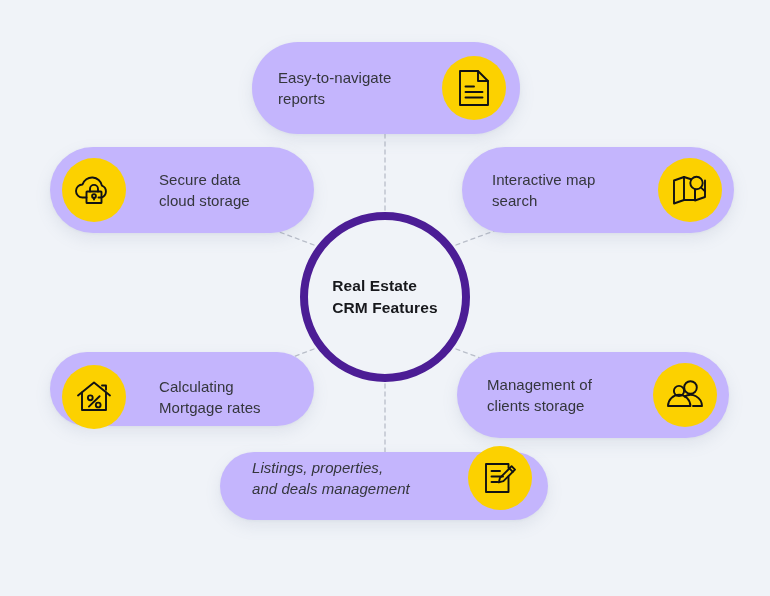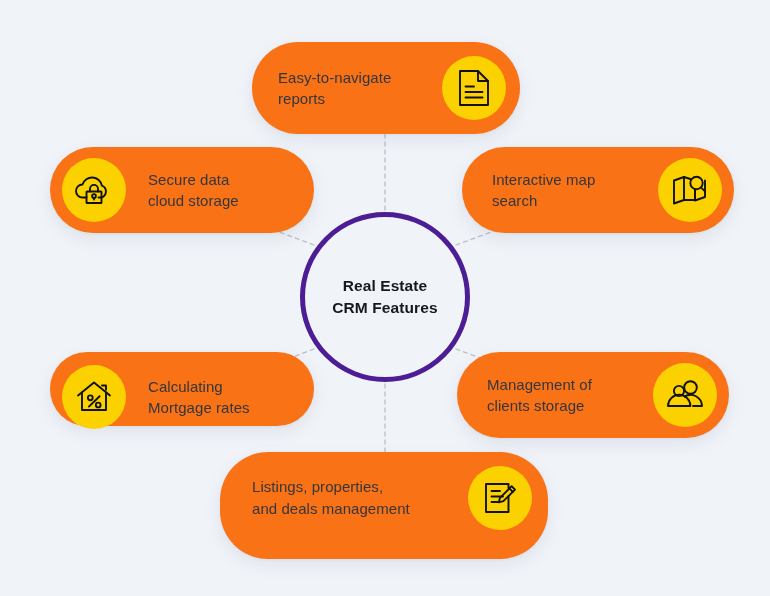--- a/index.html
+++ b/index.html
@@ -31,50 +31,49 @@
   }
 
   
   .hub {
     position: absolute;
     left: 300px;
     top: 212px;
     width: 170px;
     height: 170px;
     border-radius: 50%;
-    border: 5px solid #4c1d95;
+    border: 8px solid #4c1d95;
     background: transparent;
     box-sizing: border-box;
     display: flex;
     align-items: center;
     justify-content: center;
-    text-align: center;
   }
   .hub-label {
     font-size: 15.5px;
     font-weight: bold;
     color: #17181c;
     line-height: 1.42;
     letter-spacing: 0.1px;
     white-space: pre-line;
   }
 
   
   .pill {
     position: absolute;
-    background: #f97316;
+    background: #c4b5fd;
     border-radius: 48px;
     box-shadow: 0 6px 16px rgba(110, 125, 155, 0.13),
                 0 1px 3px rgba(110, 125, 155, 0.07);
     display: flex;
     align-items: center;
     box-sizing: border-box;
   }
   .pill.icon-right { flex-direction: row; justify-content: space-between; }
-  .pill.icon-left  { flex-direction: row; justify-content: flex-start; }
+  .pill.icon-left  { flex-direction: row; justify-content: flex-start; gap: 11px; }
 
   .pill-text {
     font-size: 15px;
     color: #34363c;
     line-height: 1.43;
     white-space: pre-line;
     letter-spacing: 0.05px;
   }
 
   .icon-badge {
@@ -88,21 +87,21 @@
     justify-content: center;
   }
   .icon-badge svg { display: block; }
 
   
   #pill-reports  { left: 252px; top: 42px;  width: 268px; height: 92px; padding: 0 14px 0 26px; }
   #pill-cloud    { left: 50px;  top: 147px; width: 264px; height: 86px; padding: 0 26px 0 12px; }
   #pill-map      { left: 462px; top: 147px; width: 272px; height: 86px; padding: 0 12px 0 30px; }
   #pill-mortgage { left: 50px;  top: 352px; width: 264px; height: 74px; padding: 16px 26px 0 12px; }
   #pill-clients  { left: 457px; top: 352px; width: 272px; height: 86px; padding: 0 12px 0 30px; }
-  #pill-listings { left: 220px; top: 452px; width: 328px; height: 107px; padding: 0 16px 16px 32px; }
+  #pill-listings { left: 220px; top: 452px; width: 328px; height: 68px; padding: 0 16px 16px 32px; font-style: italic; }
 
   
   .pill.icon-left .pill-text { margin-left: 22px; }
   .pill.icon-right .pill-text { margin-right: 12px; }
 </style>
 </head>
 <body>
 
 <div id="diagram">
 

